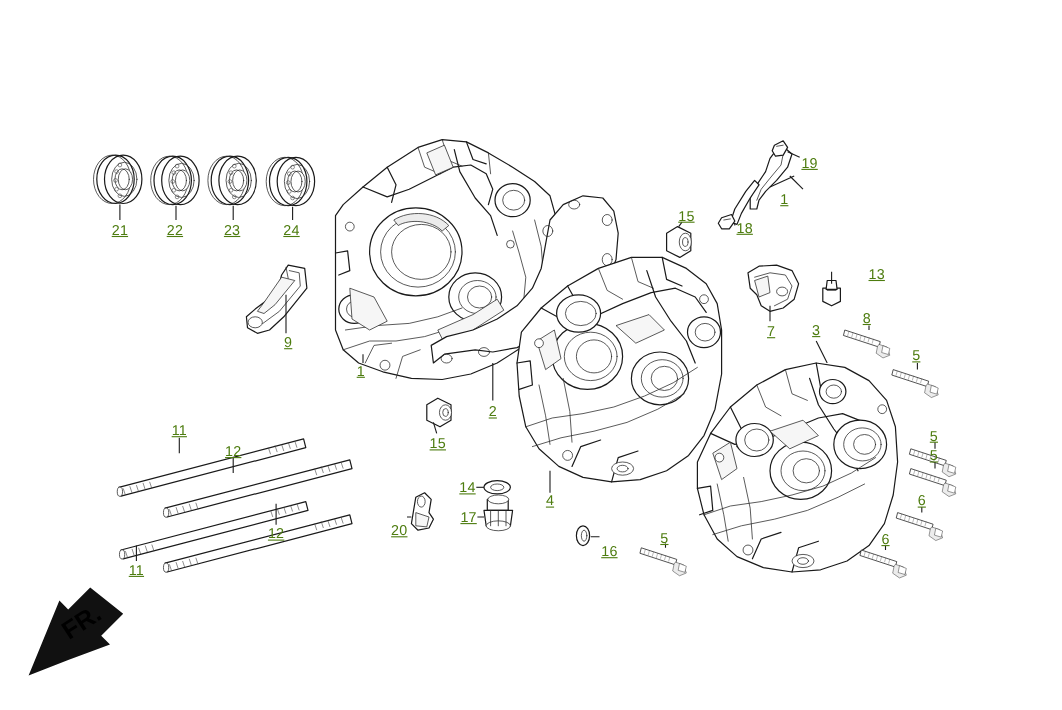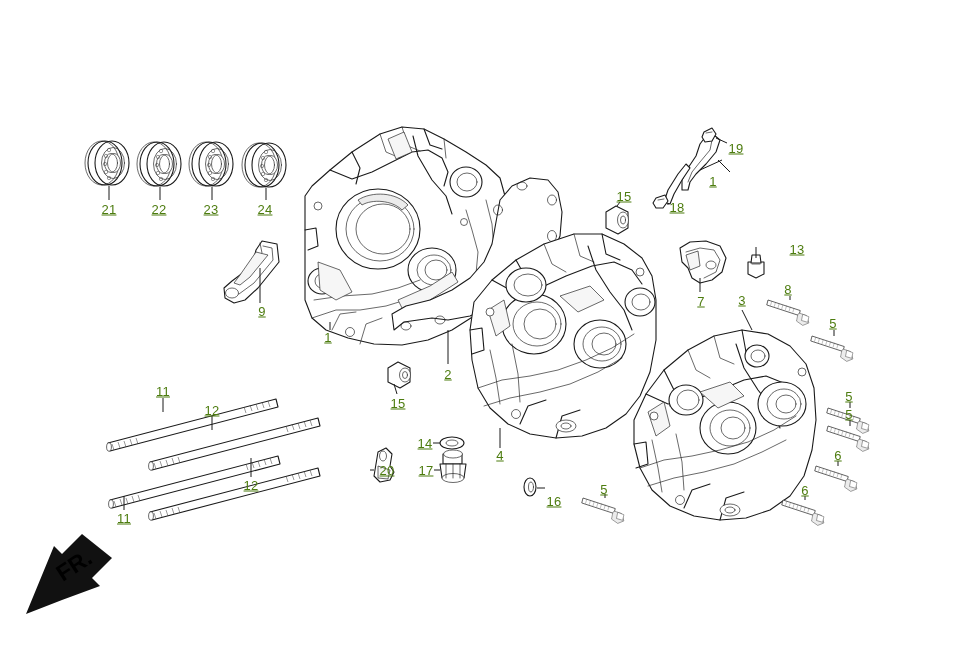--- a/index.html
+++ b/index.html
@@ -390,21 +390,21 @@
   <div class="callout" style="left:212px; top:410px;">12</div>
   <div class="callout" style="left:251px; top:485px;">12</div>
   <div class="callout" style="left:757px; top:249px;margin-left:40px;">13</div>
   <div class="callout" style="left:425px; top:443px;">14</div>
   <div class="callout" style="left:624px; top:196px;">15</div>
   <div class="callout" style="left:398px; top:403px;">15</div>
   <div class="callout" style="left:554px; top:501px;">16</div>
   <div class="callout" style="left:426px; top:470px;text-align:center;">17</div>
   <div class="callout" style="left:677px; top:207px;text-align:right;">18</div>
   <div class="callout" style="left:736px; top:148px;">19</div>
-  <div class="callout" style="left:363px; top:470px;margin-left:24px;">20</div>
+  <div class="callout" style="left:363px; top:482px;">20</div>
   <div class="callout" style="left:109px; top:209px;">21</div>
   <div class="callout" style="left:159px; top:209px;">22</div>
   <div class="callout" style="left:211px; top:209px;">23</div>
   <div class="callout" style="left:265px; top:209px;">24</div>
 
   <div class="fr-label" style="left:66px; top:560px;">FR.</div>
 
 </div>
 
 </body></html>

